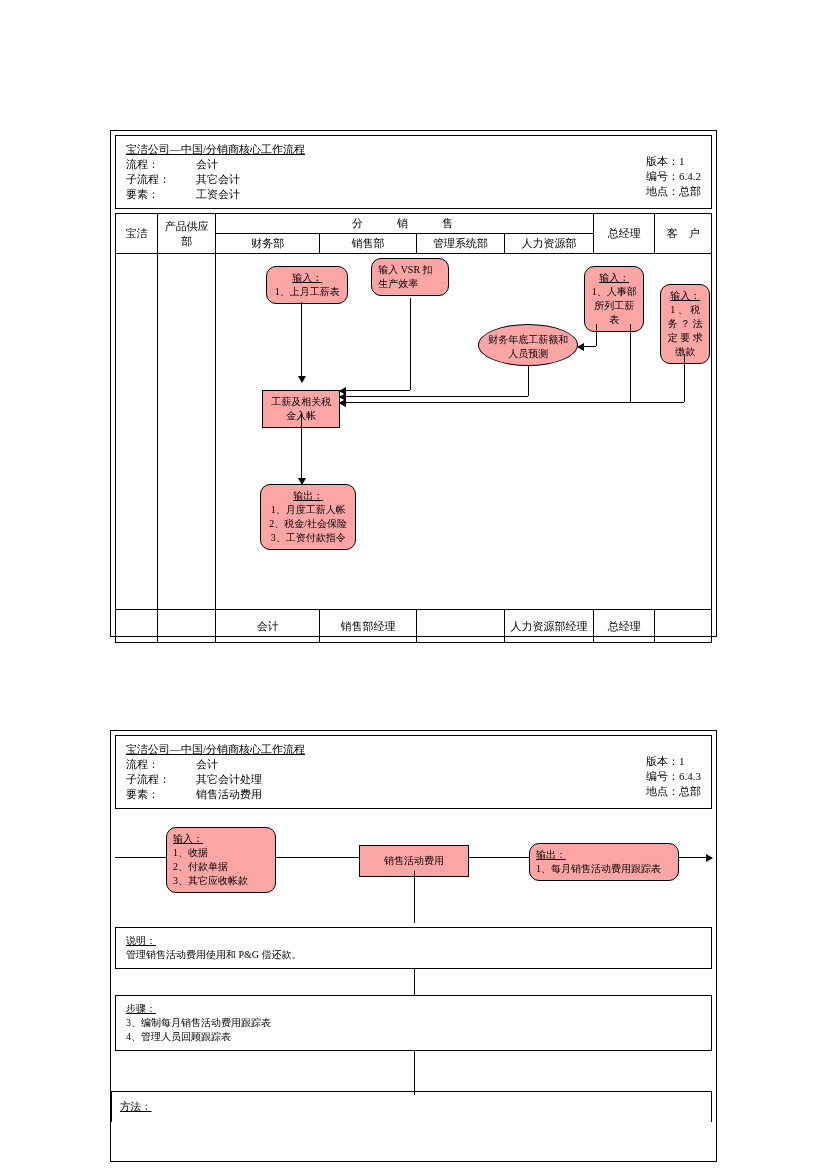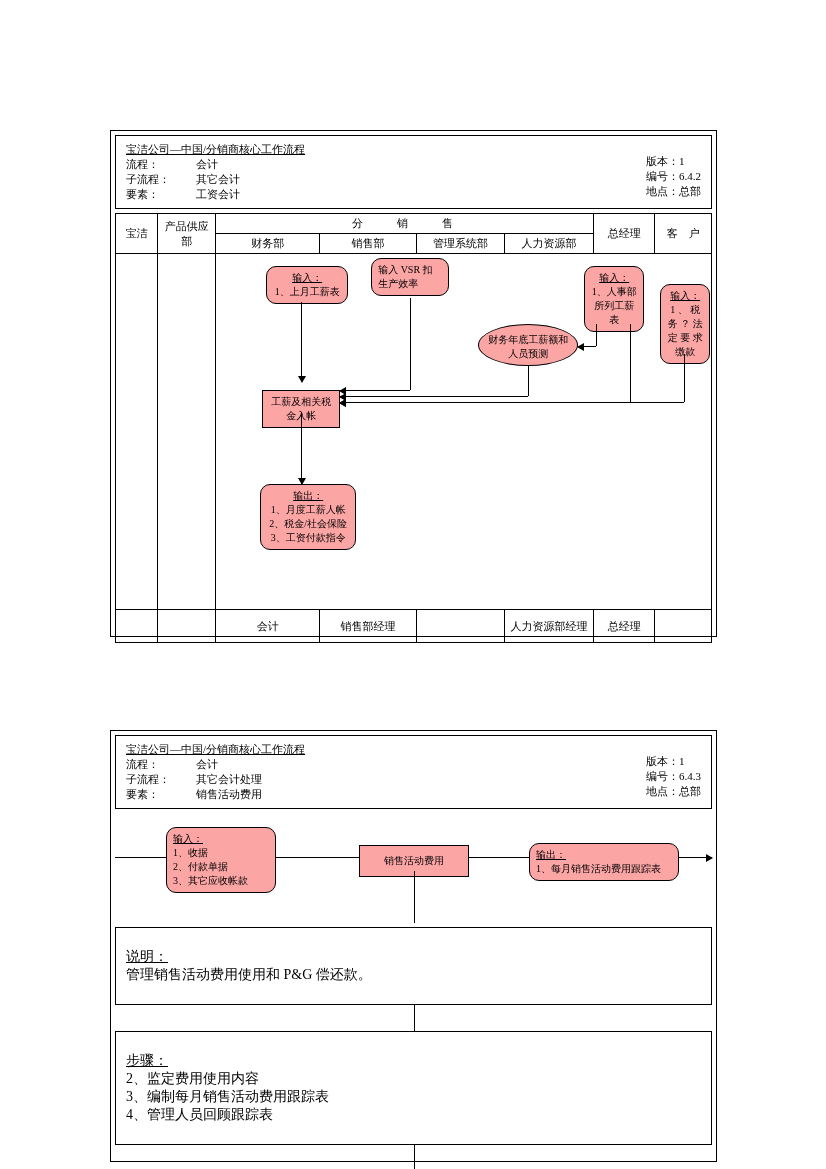--- a/index.html
+++ b/index.html
@@ -128,22 +128,22 @@
     top: -4px;
     left: -1px;
     border-top: 4px solid transparent;
     border-bottom: 4px solid transparent;
     border-right: 7px solid #000;
   }
   
   .section-box {
     border: 1px solid #000;
     margin: 4px;
-    padding: 20px 10px;
-    font-size: 14px;
+    padding: 6px 10px;
+    font-size: 10px;
   }
   .flow-canvas {
     position: relative;
     height: 110px;
   }
 </style>
 </head>
 <body>
 
 <div class="page">
@@ -310,21 +310,20 @@
       <div class="fc-title">说明：</div>
       <div>管理销售活动费用使用和 P&amp;G 偿还款。</div>
     </div>
 
     <div style="position:relative; height:18px;">
       <div class="line-v" style="left:303px; top:-4px; height:26px;"></div>
     </div>
 
     <div class="section-box">
       <div class="fc-title">步骤：</div>
-      <div>2、监定费用使用内容</div>
       <div>3、编制每月销售活动费用跟踪表</div>
       <div>4、管理人员回顾跟踪表</div>
     </div>
 
     <div style="position:relative; height:36px;">
       <div class="line-v" style="left:303px; top:-4px; height:44px;"></div>
     </div>
 
     <div style="border:1px solid #000; border-bottom:none; margin:0 4px 12px 0; padding:8px 8px 8px 8px; font-size:10.5px;">
       <div class="fc-title">方法：</div>

